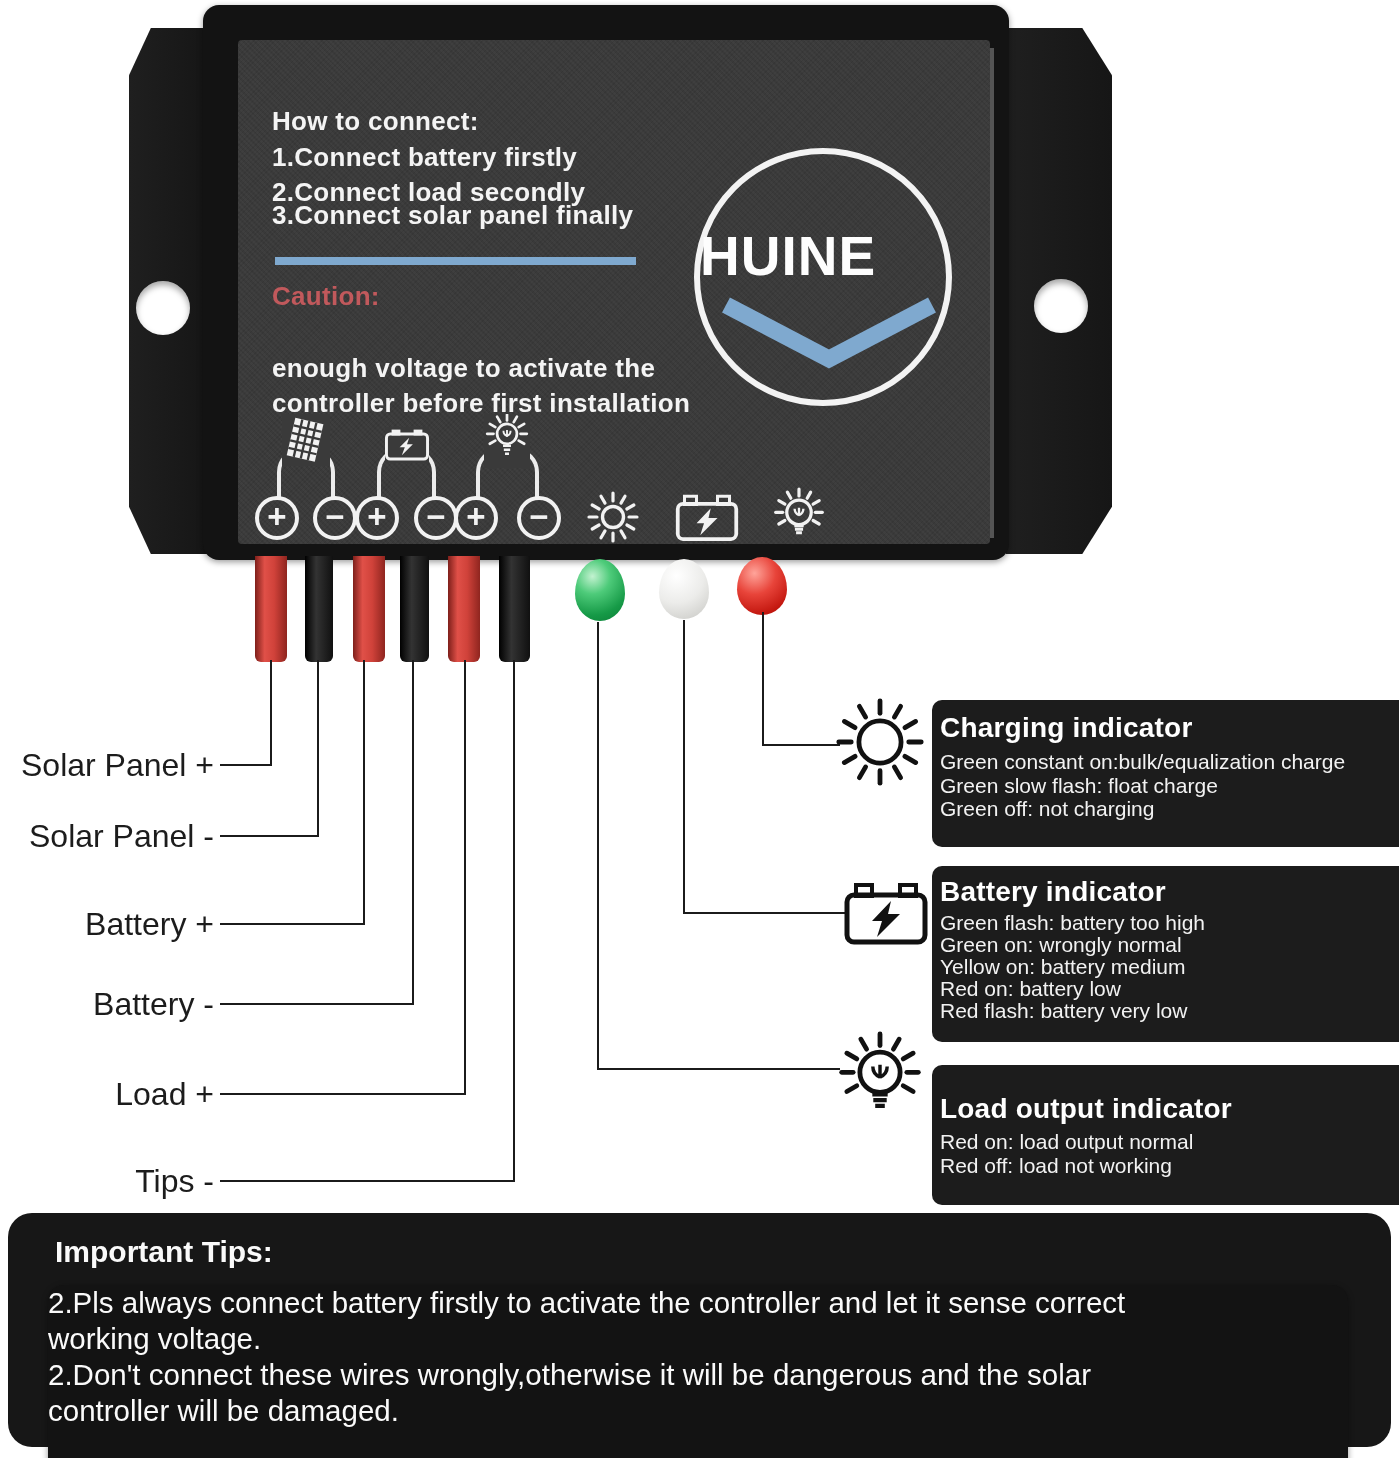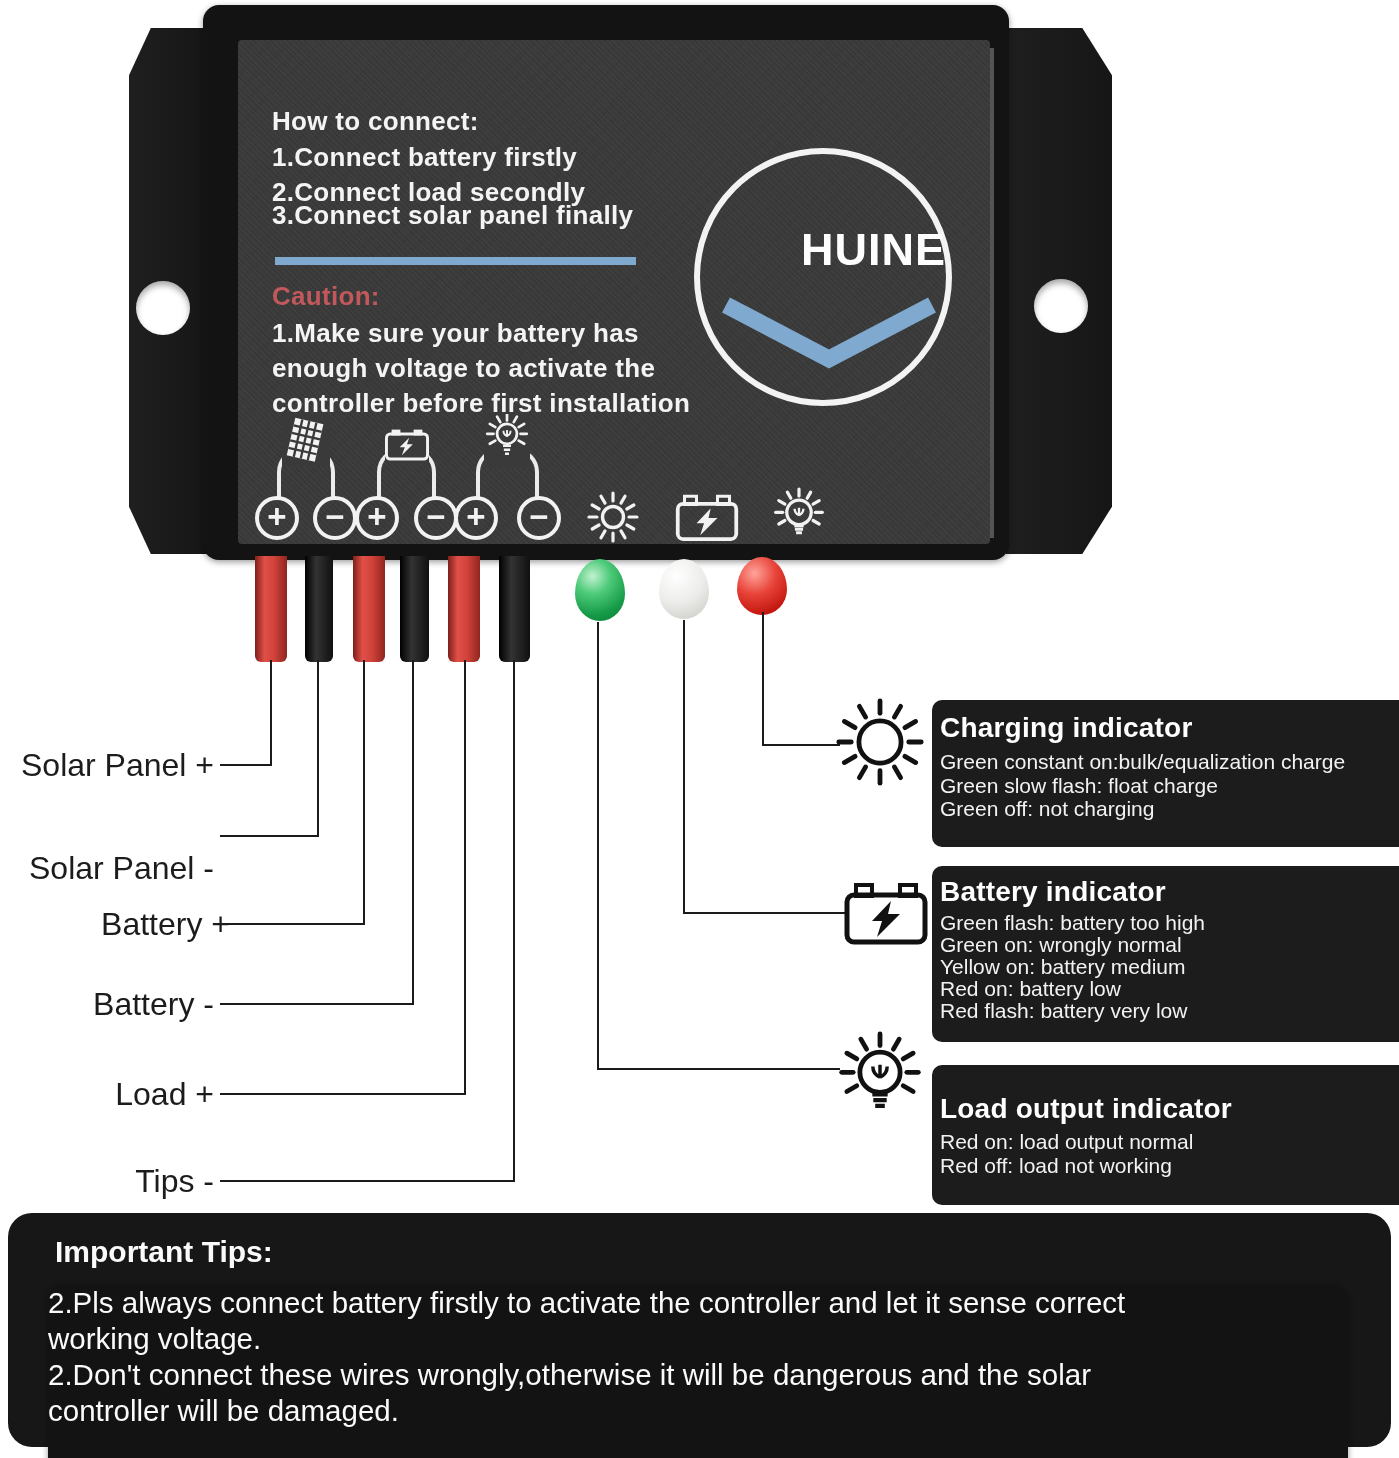--- a/index.html
+++ b/index.html
@@ -22,22 +22,22 @@
   .face-highlight{position:absolute;left:990px;top:48px;width:4px;height:490px;background:#8a8a8a;opacity:.55;}
 
   .dev-title{position:absolute;left:248px;top:34px;width:742px;text-align:center;color:#fdfdfd;
              font-size:28px;font-weight:bold;letter-spacing:.4px;}
   .dev-h{position:absolute;left:272px;color:#f4f4f4;font-size:26px;font-weight:bold;letter-spacing:.3px;}
   .divider{position:absolute;left:275px;top:257px;width:361px;height:8px;background:#7fa9cf;}
   .caution-h{color:#c1595c !important;}
 
   .logo{position:absolute;left:694px;top:148px;width:258px;height:258px;border:6px solid #f3f3f3;
         border-radius:50%;box-sizing:border-box;}
-  .brand{position:absolute;left:0;top:70px;width:100%;text-align:right;color:#fdfdfd;
-         font-size:45px;font-weight:bold;letter-spacing:1px;}
+  .brand{position:absolute;left:0;top:70px;width:100%;text-align:left;color:#fdfdfd;
+         font-size:55px;font-weight:bold;letter-spacing:1px;}
 
   .bracket{position:absolute;top:448px;height:52px;border:4px solid #ececec;border-bottom:none;
            border-radius:24px 24px 0 0;box-sizing:border-box;}
   .icon-chip{position:absolute;background:#3a3a3a;}
   .terminal{position:absolute;top:496px;width:44px;height:44px;border:4px solid #f2f2f2;border-radius:50%;
             box-sizing:border-box;text-align:center;}
   .terminal span{display:block;width:100%;color:#f2f2f2;font-size:33px;font-weight:bold;line-height:34px;}
 
   
   .wire{position:absolute;top:556px;height:106px;border-radius:0 0 6px 6px;}
@@ -80,21 +80,20 @@
 
 
   <div class="dev-h" style="top:106px;">How to connect:</div>
   <div class="dev-h" style="top:142px;">1.Connect battery firstly</div>
   <div class="dev-h" style="top:177px;">2.Connect load secondly</div>
   <div class="dev-h" style="top:200px;">3.Connect solar panel finally</div>
 
   <div class="divider"></div>
 
   <div class="dev-h caution-h" style="top:281px;">Caution:</div>
-  <div class="dev-h" style="top:318px;">1.Make sure your battery has</div>
   <div class="dev-h" style="top:353px;">enough voltage to activate the</div>
   <div class="dev-h" style="top:388px;">controller before first installation</div>
 
   <div class="logo">
     <div class="brand">HUINE</div>
     <svg class="abs" style="left:0;top:143px;" width="258" height="78" viewBox="0 0 258 78">
       <polyline points="26,8 129,62 232,8" fill="none" stroke="#7fa9cf" stroke-width="17"></polyline>
     </svg>
   </div>
 
@@ -227,22 +226,22 @@
   <div class="line" style="left:220px;top:1180px;width:295px;height:2px;"></div>
 
   <div class="line" style="left:597px;top:622px;width:2px;height:448px;"></div>
   <div class="line" style="left:597px;top:1068px;width:243px;height:2px;"></div>
   <div class="line" style="left:683px;top:620px;width:2px;height:294px;"></div>
   <div class="line" style="left:683px;top:912px;width:163px;height:2px;"></div>
   <div class="line" style="left:762px;top:612px;width:2px;height:134px;"></div>
   <div class="line" style="left:762px;top:744px;width:78px;height:2px;"></div>
 
   <div class="wire-label" style="top:747px;">Solar Panel +</div>
-  <div class="wire-label" style="top:818px;margin-top:32px;">Solar Panel -</div>
-  <div class="wire-label" style="top:906px;padding-left:16px;">Battery +</div>
+  <div class="wire-label" style="top:818px;">Solar Panel -</div>
+  <div class="wire-label" style="top:906px;">Battery +</div>
   <div class="wire-label" style="top:986px;">Battery -</div>
   <div class="wire-label" style="top:1076px;">Load +</div>
   <div class="wire-label" style="top:1163px;">Tips -</div>
 
   <svg class="abs" style="left:834px;top:696px;" width="92" height="92" viewBox="0 0 96 96">
     <circle cx="48" cy="48" r="22" fill="none" stroke="#111" stroke-width="5"></circle>
     <g stroke="#111" stroke-width="5" stroke-linecap="round">
       <line x1="78" y1="48" x2="91" y2="48"></line>
         <line x1="74" y1="63" x2="85.2" y2="69.5"></line>
       <line x1="63" y1="74" x2="69.5" y2="85.2"></line>

